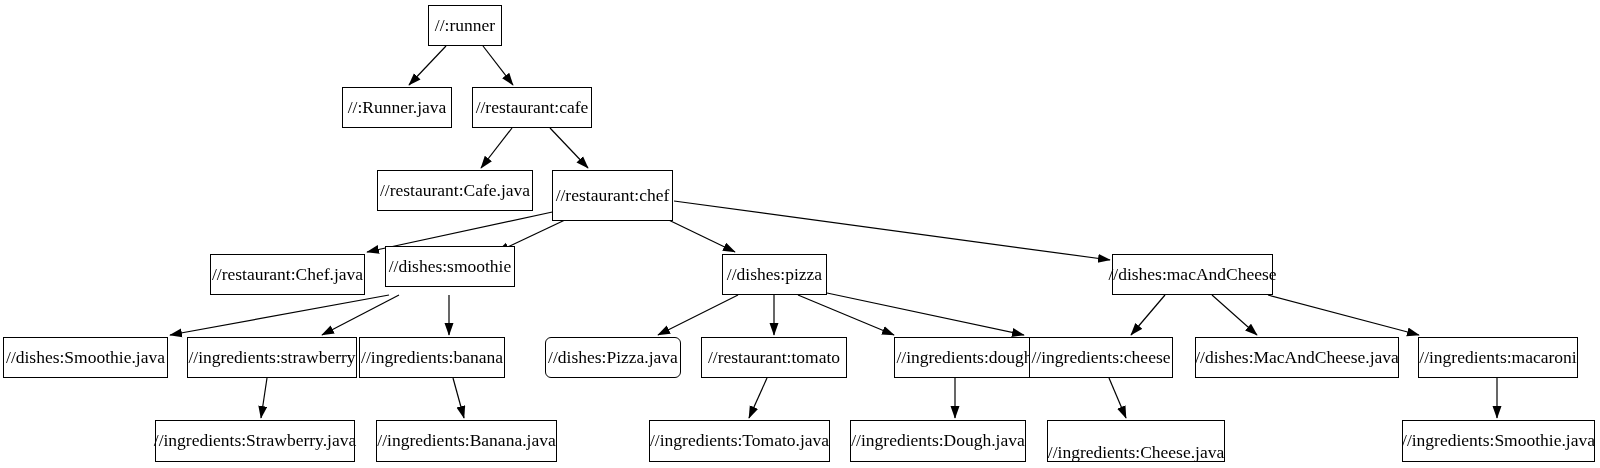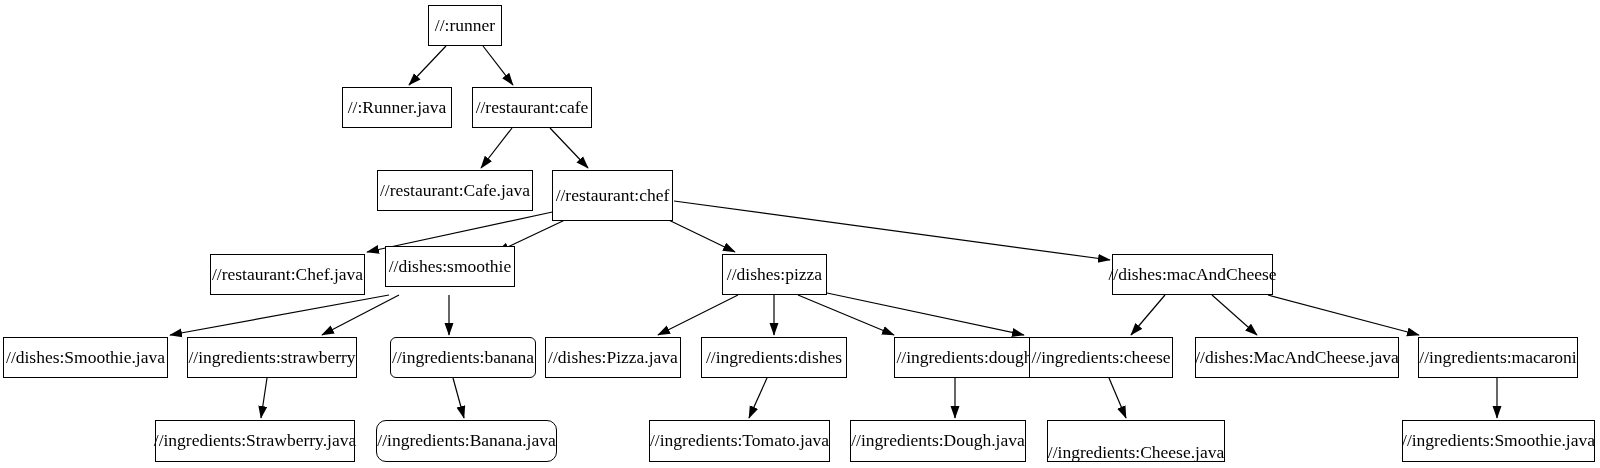--- a/index.html
+++ b/index.html
@@ -95,45 +95,45 @@
     </div>
   <div class="node" style="left:1112px; top:254px; width:161px; height:41px;">
       <span>//dishes:macAndCheese</span>
     </div>
   <div class="node" style="left:3px;    top:337px; width:165px; height:41px;">
       <span>//dishes:Smoothie.java</span>
     </div>
   <div class="node" style="left:187px;  top:337px; width:170px; height:41px;">
       <span>//ingredients:strawberry</span>
     </div>
-  <div class="node" style="left:390px;  top:337px; width:146px; height:41px;border-radius:6px;">
+  <div class="node" style="left:359px;  top:337px; width:146px; height:41px;">
       <span>//ingredients:banana</span>
     </div>
-  <div class="node" style="left:545px;  top:337px; width:136px; height:41px;">
+  <div class="node" style="left:545px;  top:337px; width:136px; height:41px;border-radius:6px;">
       <span>//dishes:Pizza.java</span>
     </div>
   <div class="node" style="left:701px;  top:337px; width:146px; height:41px;">
-      <span>//ingredients:dishes</span>
+      <span>//restaurant:tomato</span>
     </div>
   <div class="node" style="left:868px;  top:337px; width:141px; height:41px;margin-left:26px;">
       <span>//ingredients:dough</span>
     </div>
   <div class="node" style="left:1029px; top:337px; width:144px; height:41px;">
       <span>//ingredients:cheese</span>
     </div>
   <div class="node" style="left:1195px; top:337px; width:204px; height:41px;">
       <span>//dishes:MacAndCheese.java</span>
     </div>
   <div class="node" style="left:1418px; top:337px; width:160px; height:41px;">
       <span>//ingredients:macaroni</span>
     </div>
   <div class="node" style="left:155px;  top:420px; width:200px; height:42px;">
       <span>//ingredients:Strawberry.java</span>
     </div>
-  <div class="node" style="left:376px;  top:420px; width:181px; height:42px;border-radius:10px;">
+  <div class="node" style="left:376px;  top:420px; width:181px; height:42px;">
       <span>//ingredients:Banana.java</span>
     </div>
   <div class="node" style="left:649px;  top:420px; width:181px; height:42px;">
       <span>//ingredients:Tomato.java</span>
     </div>
   <div class="node" style="left:850px;  top:420px; width:176px; height:42px;text-align:right;">
       <span>//ingredients:Dough.java</span>
     </div>
   <div class="node" style="left:1047px; top:420px; width:178px; height:42px;align-items:flex-end;">
       <span>//ingredients:Cheese.java</span>

